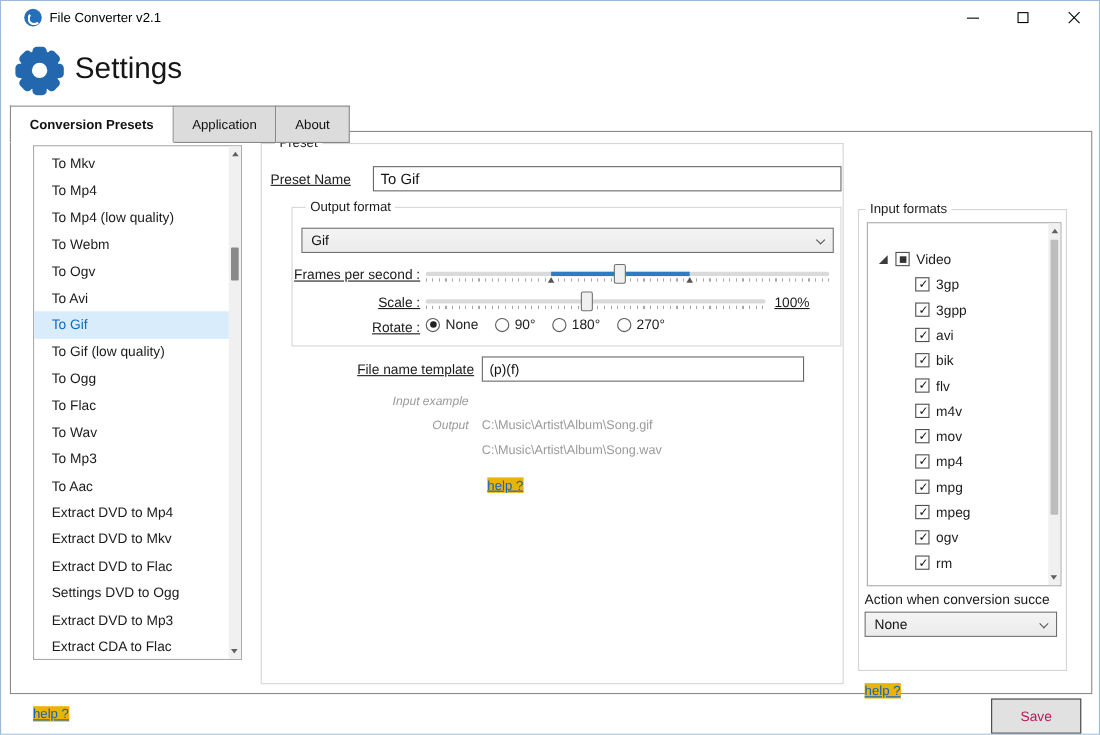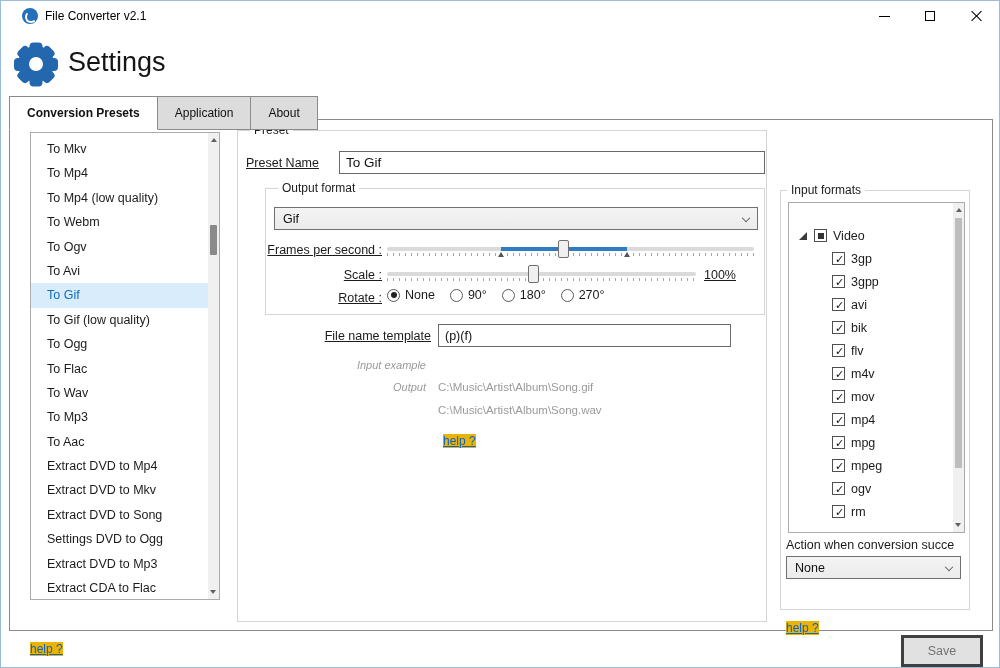--- a/index.html
+++ b/index.html
@@ -97,22 +97,22 @@
   .checkbox.indeterminate::after { content:""; position:absolute; inset:2.5px; background:#333; }
   .checkbox.checked::after { content:"✓"; position:absolute; left:0; top:0; width:13px; line-height:12px; text-align:center; font-size:11px; font-weight:bold; color:#111; }
   .tree-label { font-size:12.5px; color:#1b1b1b; margin-left:6px; white-space:nowrap; }
 
   #action-label { position:absolute; left:5px; top:347px; font-size:12.5px; color:#1b1b1b; width:182px; white-space:nowrap; overflow:hidden; }
   #action-combo { left:5px; top:365px; width:175px; height:23px; }
   .help-formats { position:absolute; left:5px; top:394px; }
   .help-preset { position:absolute; left:205px; top:267px; }
 
   
-  .save-btn { position:absolute; left:900px; top:634px; width:82px; height:32px; background:#e1e1e1; border:3px solid #404040;
-    font-size:12.5px; color:#737373; display:flex; align-items:center; justify-content:center; cursor:default; font-family:inherit; }
+  .save-btn { position:absolute; left:900px; top:634px; width:82px; height:32px; background:#e1e1e1; border:1px solid #404040;
+    font-size:12.5px; color:#be185d; display:flex; align-items:center; justify-content:center; cursor:default; font-family:inherit; }
 </style>
 </head>
 <body>
 
 <div id="app">
 
   <div class="titlebar">
     <span class="app-icon"></span>
     <span class="title-text">File Converter v2.1</span>
     <div class="win-controls">
@@ -177,21 +177,21 @@
         <div class="list-item">To Wav</div>
 
         <div class="list-item">To Mp3</div>
 
         <div class="list-item">To Aac</div>
 
         <div class="list-item">Extract DVD to Mp4</div>
 
         <div class="list-item">Extract DVD to Mkv</div>
 
-        <div class="list-item">Extract DVD to Song</div>
+        <div class="list-item">Extract DVD to Flac</div>
 
         <div class="list-item">Settings DVD to Ogg</div>
 
         <div class="list-item">Extract DVD to Mp3</div>
 
         <div class="list-item">Extract CDA to Flac</div>
       </div>
     <span class="help-link help-left">help ?</span>
 
     <div class="groupbox" id="preset-box">

